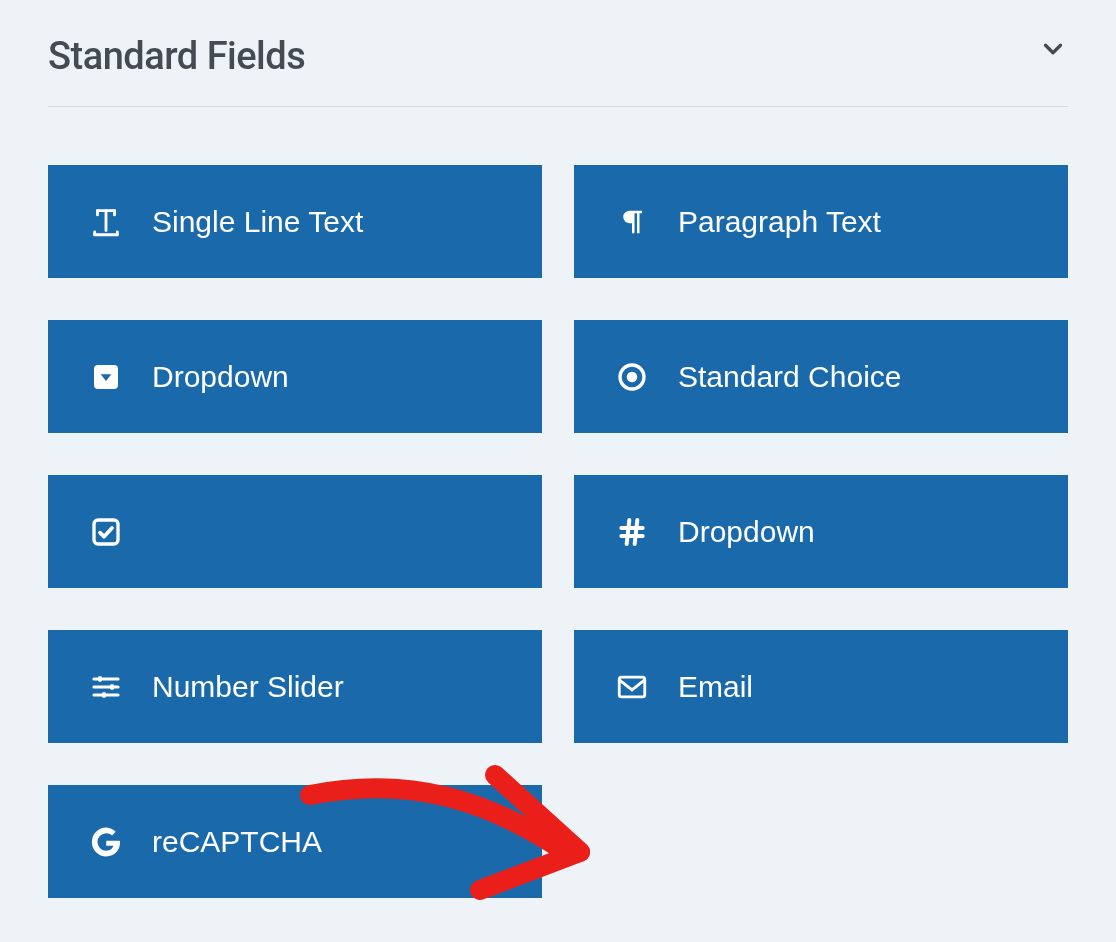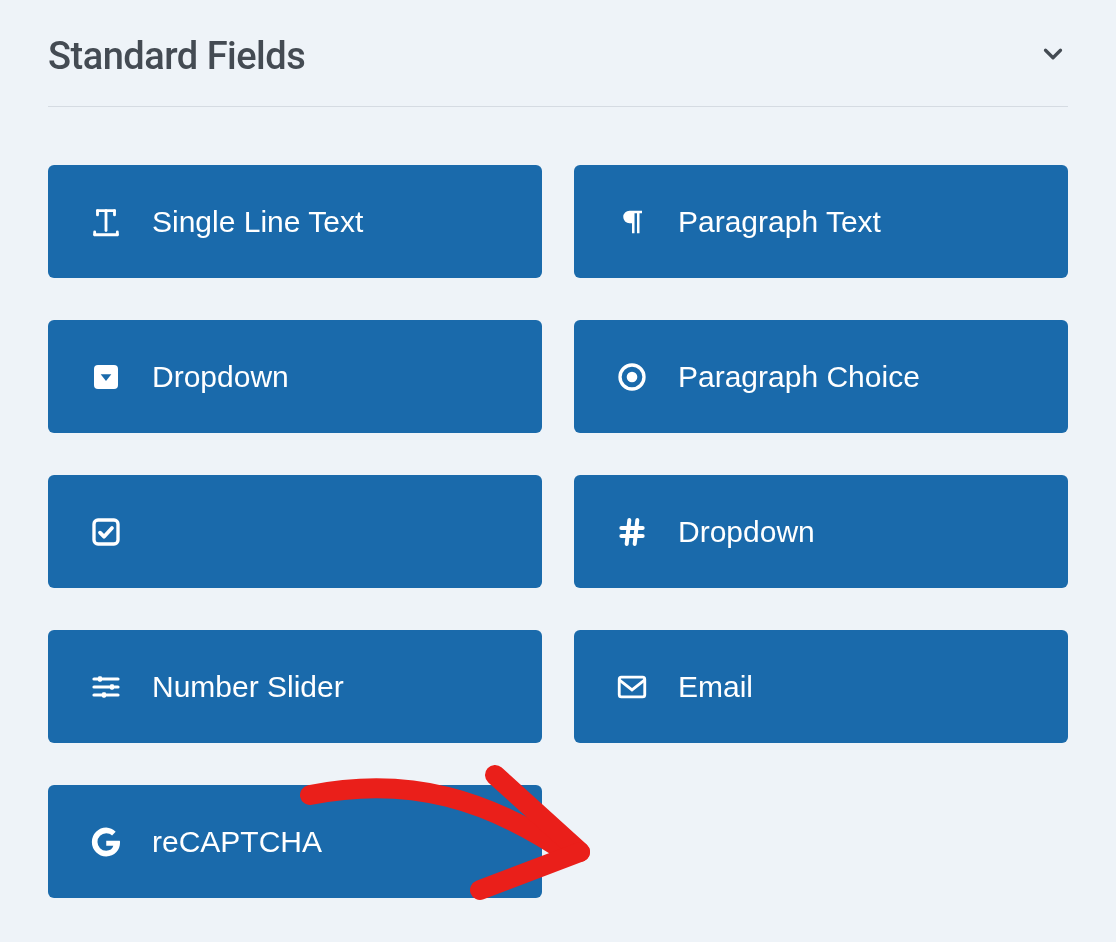--- a/index.html
+++ b/index.html
@@ -8,21 +8,20 @@
     background: #eef3f8;
     width: 1116px;
     height: 942px;
     overflow: hidden;
   }
   .panel {
     padding: 20px 48px 0 48px;
   }
   .section-header {
     display: flex;
-    align-items: center;
     justify-content: space-between;
     padding: 14px 0 28px 0;
   }
   .section-title {
     font-size: 38px;
     font-weight: 500;
     color: #444b53;
     letter-spacing: -0.5px;
   }
   .chevron {
@@ -37,21 +36,21 @@
   .field-grid {
     display: grid;
     grid-template-columns: 1fr 1fr;
     column-gap: 32px;
     row-gap: 42px;
   }
   .field-btn {
     background: #1a6aab;
     color: #fff;
     border: none;
-    border-radius: 6px;
+    border-radius: 0;
     height: 113px;
     display: flex;
     align-items: center;
     padding: 0 30px 0 40px;
     cursor: pointer;
     font-size: 30px;
     font-weight: 500;
   }
   .field-btn .icon {
     width: 36px;
@@ -121,21 +120,21 @@
       <span class="label">Dropdown</span>
     </button>
 
     <button class="field-btn">
       <span class="icon">
         <svg width="32" height="32" viewBox="0 0 24 24" fill="none">
             <circle cx="12" cy="12" r="9" stroke="#fff" stroke-width="2.5"></circle>
             <circle cx="12" cy="12" r="4" fill="#fff"></circle>
           </svg>
       </span>
-      <span class="label">Paragraph Choice</span>
+      <span class="label">Standard Choice</span>
     </button>
 
     <button class="field-btn">
       <span class="icon">
         <svg width="32" height="32" viewBox="0 0 24 24" fill="none">
             <rect x="3" y="3" width="18" height="18" rx="3" stroke="#fff" stroke-width="2.5"></rect>
             <path d="M7.5 12.5l3 3 6-6.5" stroke="#fff" stroke-width="2.8" stroke-linecap="round" stroke-linejoin="round"></path>
           </svg>
       </span>
     </button>

